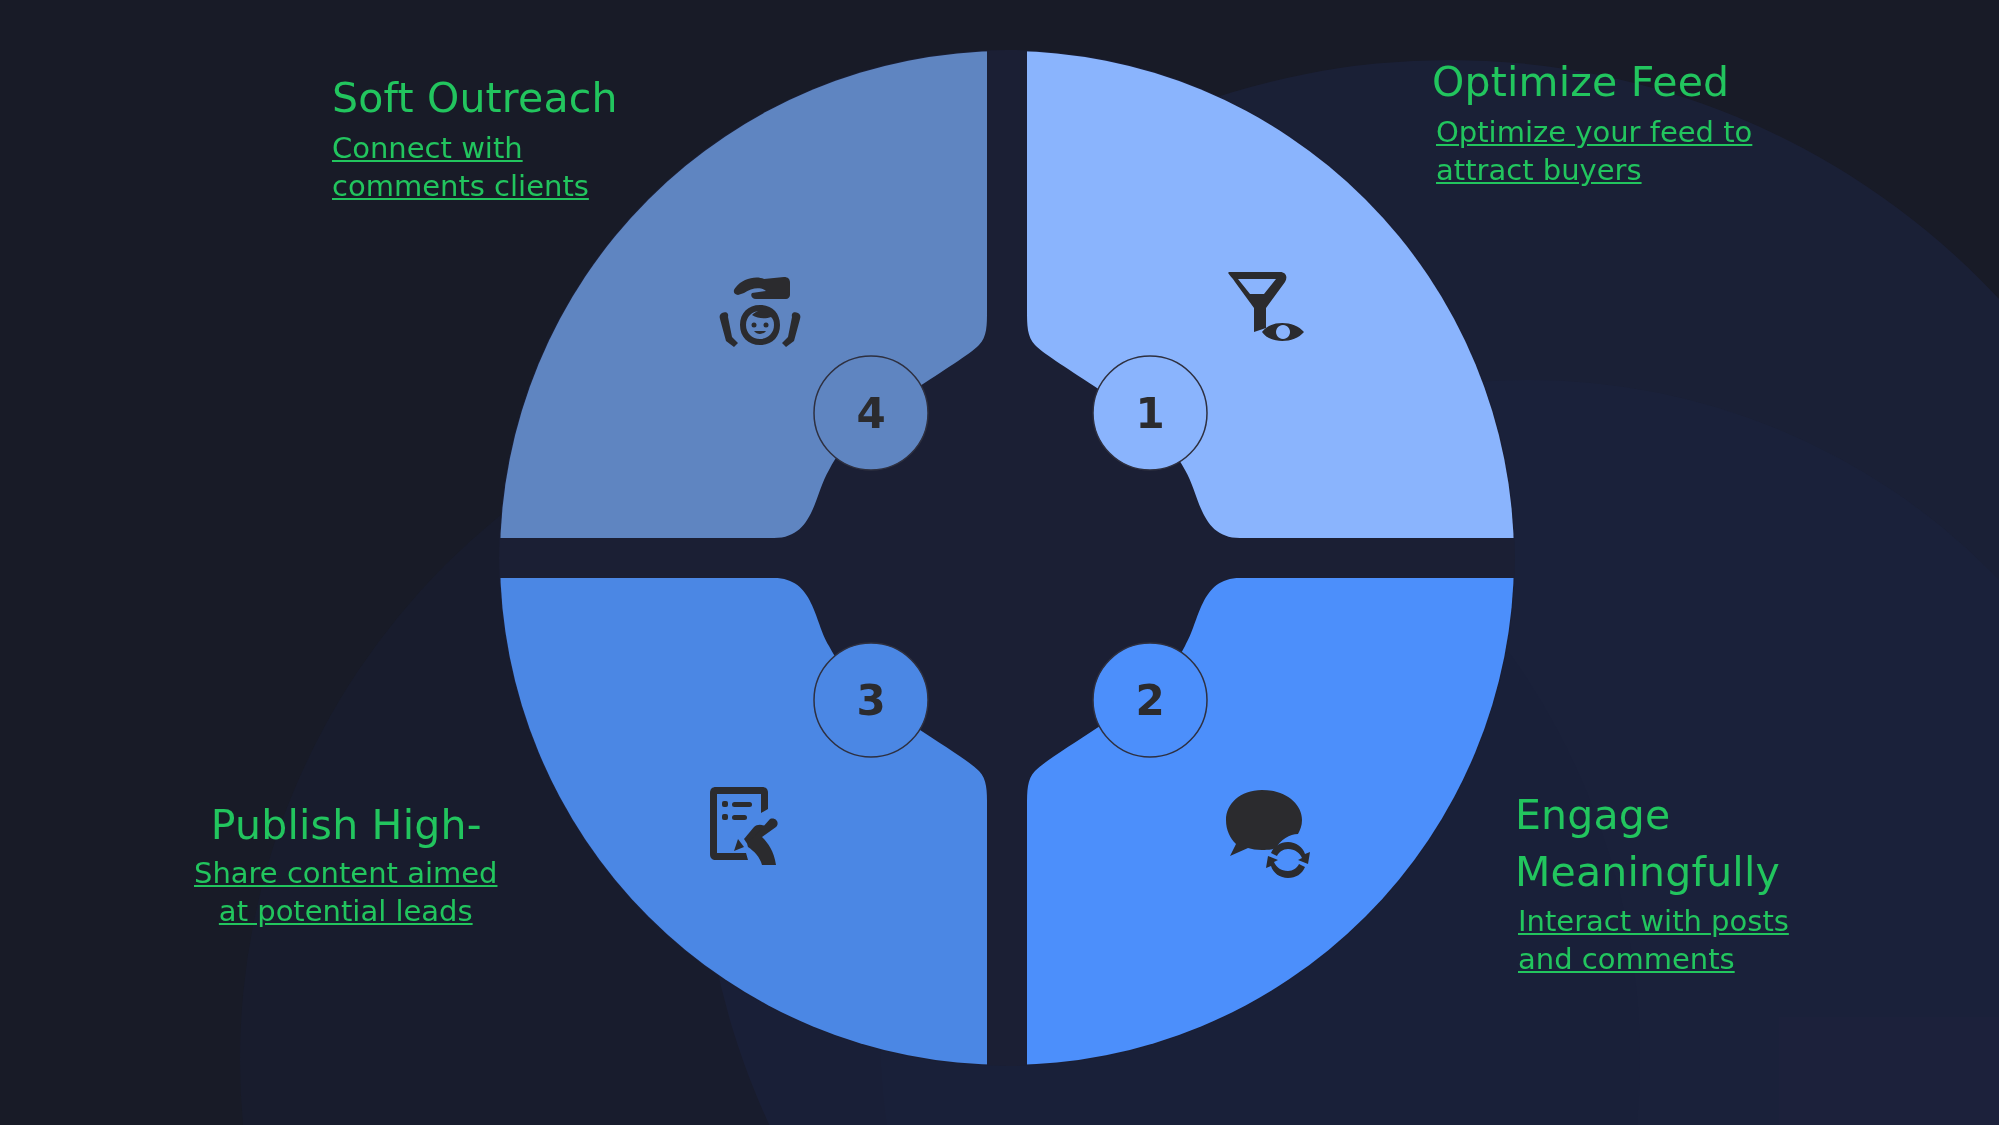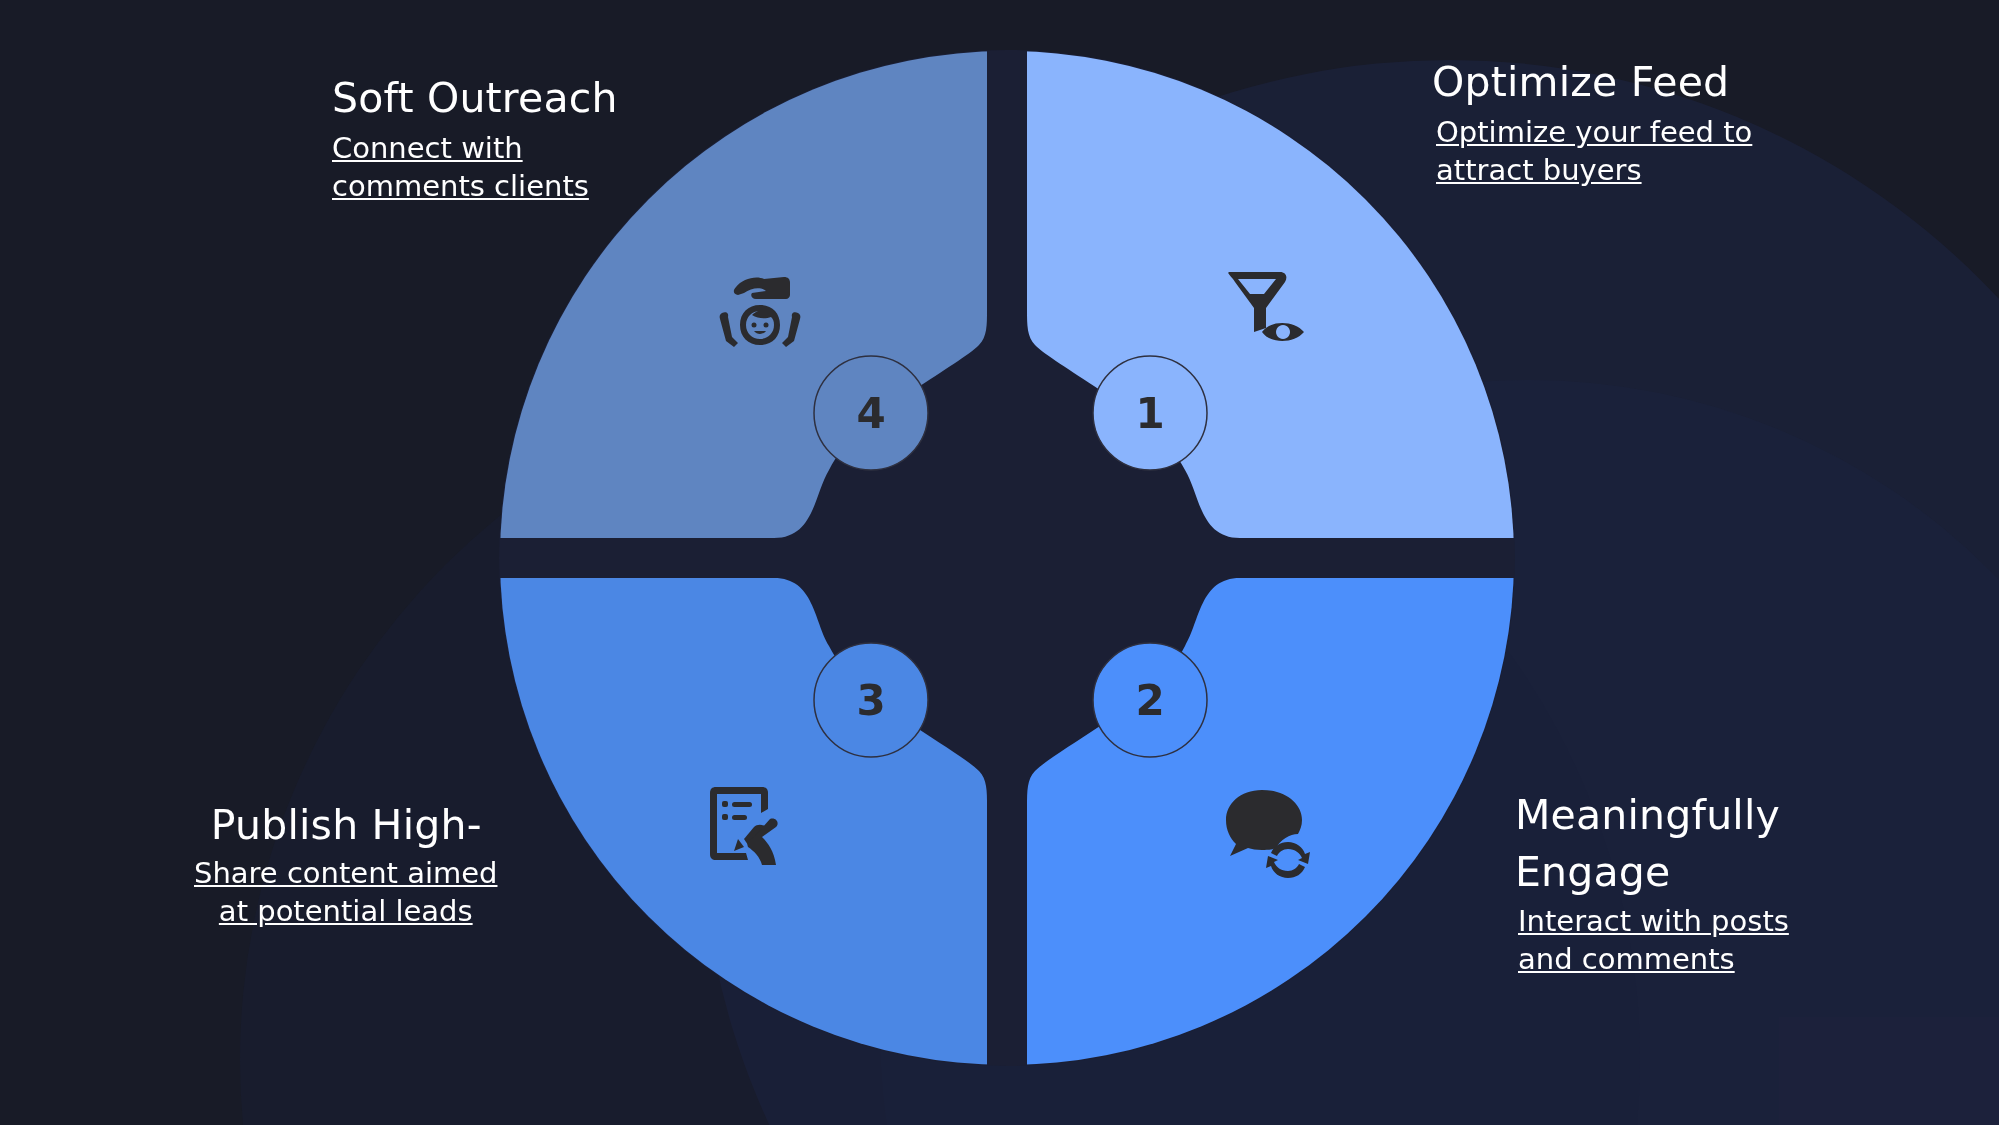--- a/index.html
+++ b/index.html
@@ -7,21 +7,21 @@
       width: 1999px; height: 1125px; overflow: hidden;
       background: #181b27;
       font-family: "DejaVu Sans", sans-serif;
       position: relative;
     }
     .bg-swirl { position: absolute; border-radius: 50%; pointer-events: none; }
     .bg-swirl.s1 { width: 1500px; height: 1500px; left: 700px; top: 60px; background: rgba(30,36,68,0.55); }
     .bg-swirl.s2 { width: 1300px; height: 1300px; left: 880px; top: 380px; background: rgba(28,34,62,0.55); }
     .bg-swirl.s3 { width: 1400px; height: 1400px; left: 240px; top: 360px; background: rgba(26,31,56,0.35); }
     svg.diagram { position: absolute; left: 0; top: 0; }
-    .label { position: absolute; color: #ffffff; }
+    .label { position: absolute; color: #22c55e; }
     .label .title { font-size: 41px; line-height: 57px; font-weight: 400; letter-spacing: 0.2px; }
     .label .desc { font-size: 29px; line-height: 38px; margin-top: 2px; text-decoration: underline; }
     .badge-num { font-family: "DejaVu Sans", sans-serif; font-weight: bold; font-size: 42px; fill: #2b2b2e; }
     .icon path, .icon circle, .icon rect { fill: #2b2b2e; }
   </style>
 </head>
 <body>
 
 <div class="bg-swirl s1"></div>
 <div class="bg-swirl s2"></div>
@@ -100,22 +100,22 @@
 <div class="label" style="left:1432px; top:54px;">
   <div class="title">Optimize Feed</div>
   <div class="desc" style="margin-left:4px;">
     <div>Optimize your feed to</div>
     <div>attract buyers</div>
   </div>
 </div>
 
 <div class="label" style="left:1515px; top:787px;">
   <div class="title">
+    <div>Engage</div>
     <div>Meaningfully</div>
-    <div>Engage</div>
   </div>
   <div class="desc" style="margin-left:3px; margin-top:1px;">
     <div>Interact with posts</div>
     <div>and comments</div>
   </div>
 </div>
 
 <div class="label" style="left:195px; top:797px;text-align:center;">
   <div class="title">
     <div>Publish High-</div>

